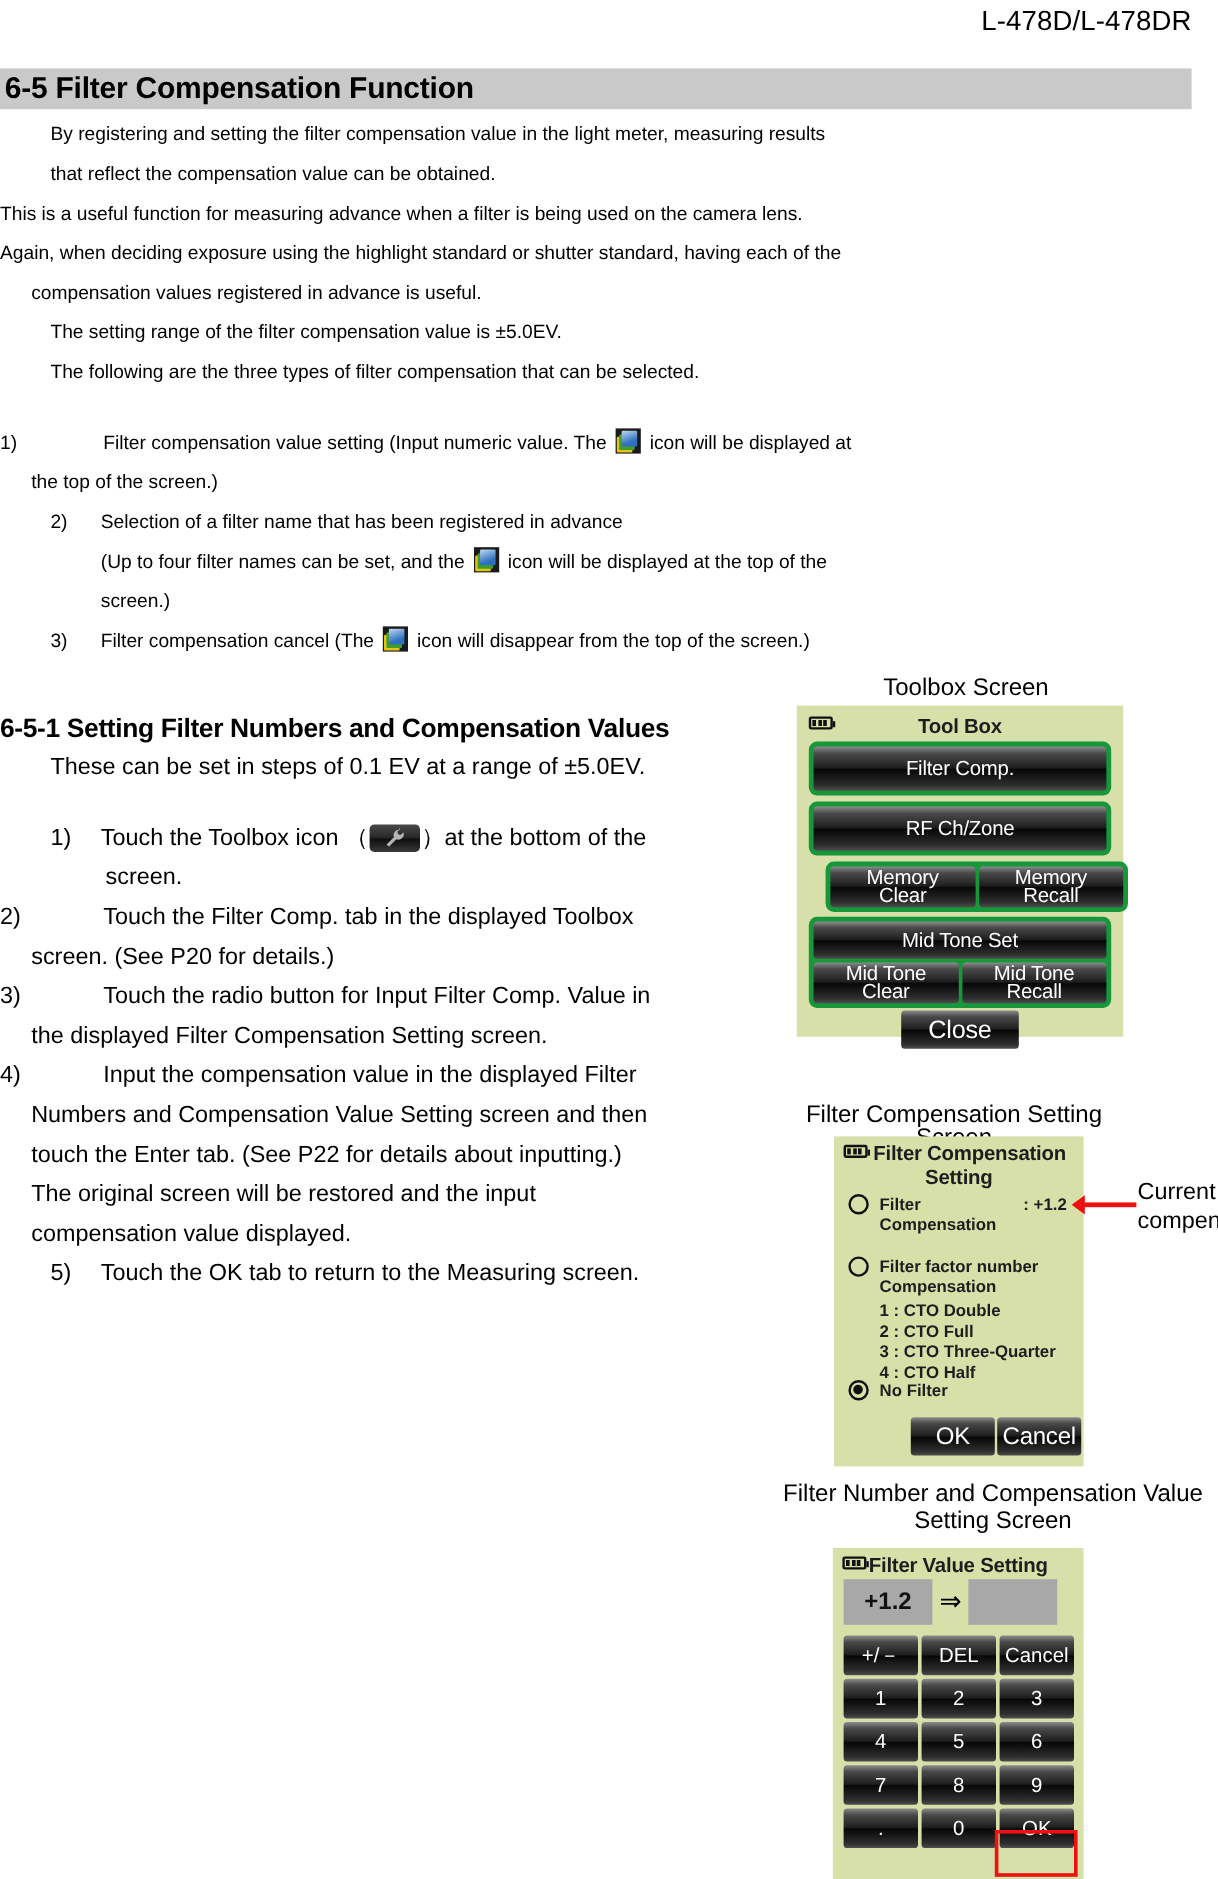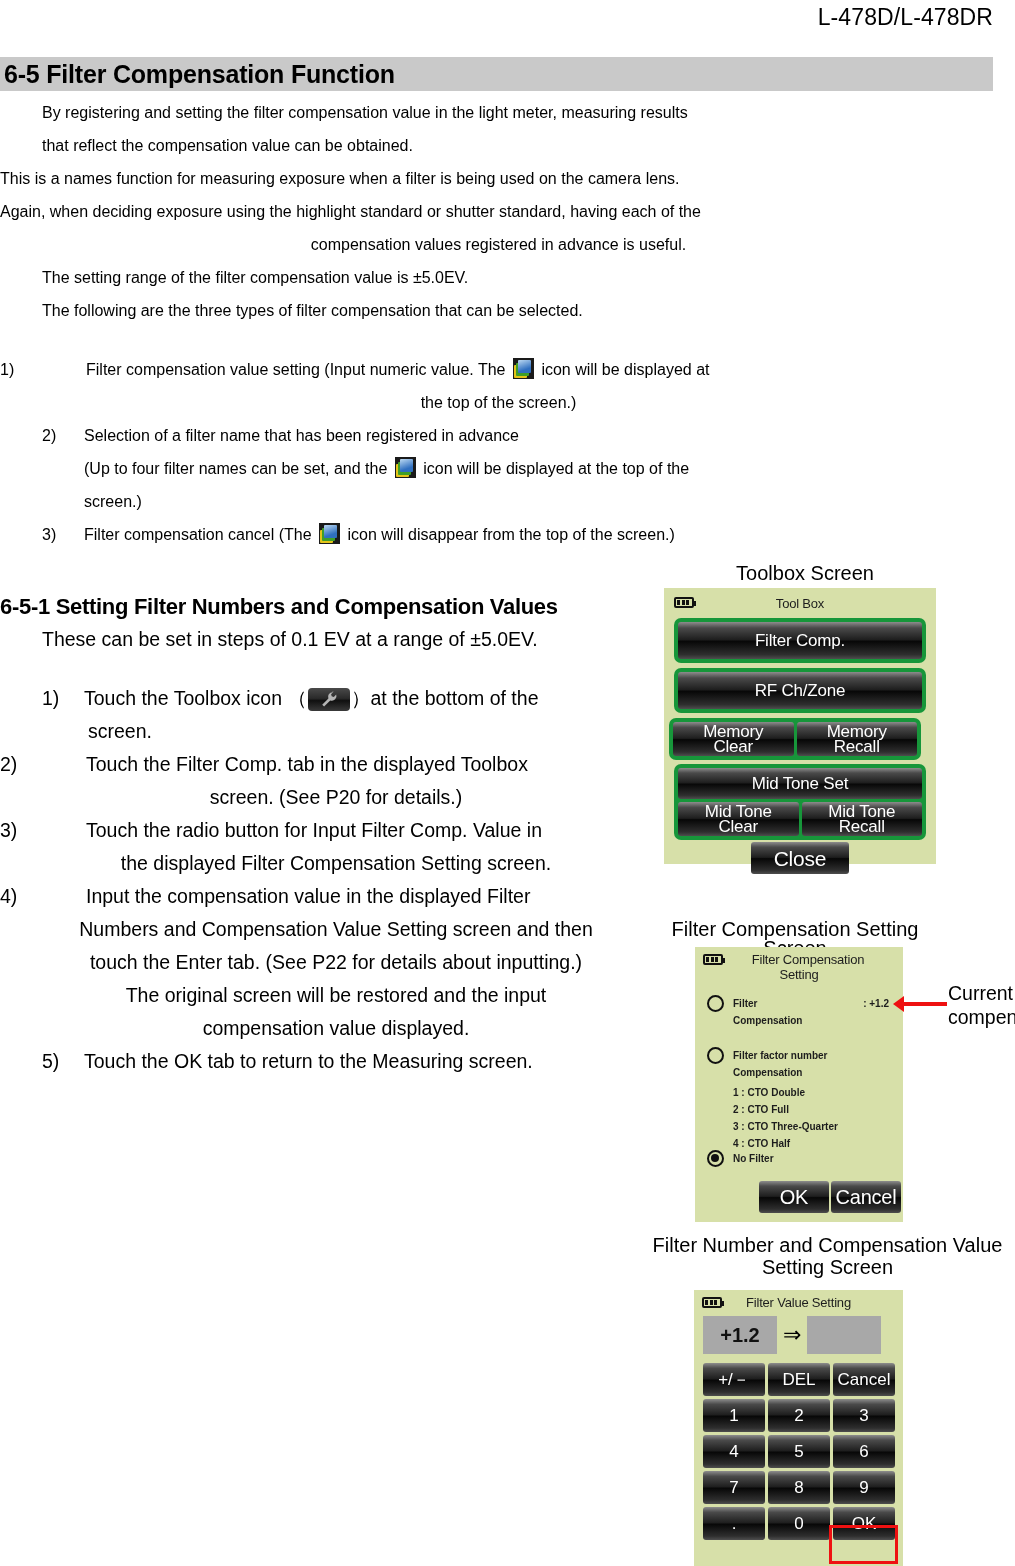--- a/index.html
+++ b/index.html
@@ -47,21 +47,21 @@
   .text-col {
     position: absolute;
     left: 0px;
     top: 96px;
     width: 985px;
     font-size: 16px;
     line-height: 33px;
   }
   .p { margin: 0; }
   .indent1 { padding-left: 42px; }
-  .indent2 { padding-left: 12px; text-align: center; }
+  .indent2 { padding-left: 26px; }
   .gap { height: 26px; }
 
   
   .numrow {
     display: flex;
     align-items: flex-start;
   }
   .numrow .num { flex: 0 0 auto; }
   .numrow .body { flex: 1 1 auto; }
 
@@ -108,22 +108,22 @@
   }
 
   
   .lcd {
     position: absolute;
     background: #d7e0a9;
     box-sizing: border-box;
   }
   .lcd-title {
     text-align: center;
-    font-size: 13px;
-    font-weight: normal;
+    font-size: 17px;
+    font-weight: bold;
     color: #1d1d1d;
     letter-spacing: -0.2px;
   }
   .battery {
     position: absolute;
     width: 20px;
     height: 11px;
     border: 2px solid #111;
     border-radius: 2px;
     background: #d7e0a9;
@@ -194,21 +194,21 @@
     position: absolute;
     left: 2px; top: 2px;
     width: 8px; height: 8px;
     border-radius: 50%;
     background: #111;
   }
   .radio-row {
     display: flex;
     align-items: flex-start;
     gap: 9px;
-    font-size: 10px;
+    font-size: 14px;
     line-height: 17px;
     font-weight: bold;
     color: #1d1d1d;
   }
 
   
   .keypad {
     display: grid;
     grid-template-columns: repeat(3, 1fr);
     gap: 3px;
@@ -270,21 +270,21 @@
 <div class="page-header">L-478D/L-478DR</div>
 
 <div class="section-bar">
   <span class="title">6-5 Filter Compensation Function</span>
 </div>
 
 <div class="text-col">
 
   <p class="p indent1">By registering and setting the filter compensation value in the light meter, measuring results</p>
   <p class="p indent1">that reflect the compensation value can be obtained.</p>
-  <p class="p">This is a names function for measuring exposure when a filter is being used on the camera lens.</p>
+  <p class="p">This is a useful function for measuring advance when a filter is being used on the camera lens.</p>
   <p class="p">Again, when deciding exposure using the highlight standard or shutter standard, having each of the</p>
   <p class="p indent2">compensation values registered in advance is useful.</p>
   <p class="p indent1">The setting range of the filter compensation value is  ±5.0EV.</p>
   <p class="p indent1">The following are the three types of filter compensation that can be selected.</p>
 
   <div class="gap"></div>
 
   <div class="numrow">
     <span class="num" style="width:86px">1)</span>
     <span class="body">
@@ -373,21 +373,21 @@
   <div class="lcd-title" style="padding-top:8px;">Tool Box</div>
 
   <div class="greenframe" style="position:absolute; left:10px; top:30px; width:252px; height:45px;">
     <div class="dkbtn">Filter Comp.</div>
   </div>
 
   <div class="greenframe" style="position:absolute; left:10px; top:80px; width:252px; height:45px;">
     <div class="dkbtn">RF Ch/Zone</div>
   </div>
 
-  <div class="greenframe" style="position:absolute; left:5px; top:130px; width:252px; height:42px;">
+  <div class="greenframe" style="position:absolute; left:24px; top:130px; width:252px; height:42px;">
     <div class="dkbtn" style="white-space:pre-line">Memory
 Clear</div>
     <div class="dkbtn" style="white-space:pre-line">Memory
 Recall</div>
   </div>
 
   <div class="greenframe" style="position:absolute; left:10px; top:176px; width:252px; height:76px; flex-direction:column;">
     <div class="dkbtn" style="height:31px; flex:0 0 auto;">Mid Tone Set</div>
     <div style="display:flex; gap:3px; flex:1 1 auto;">
       <div class="dkbtn" style="white-space:pre-line">Mid Tone

